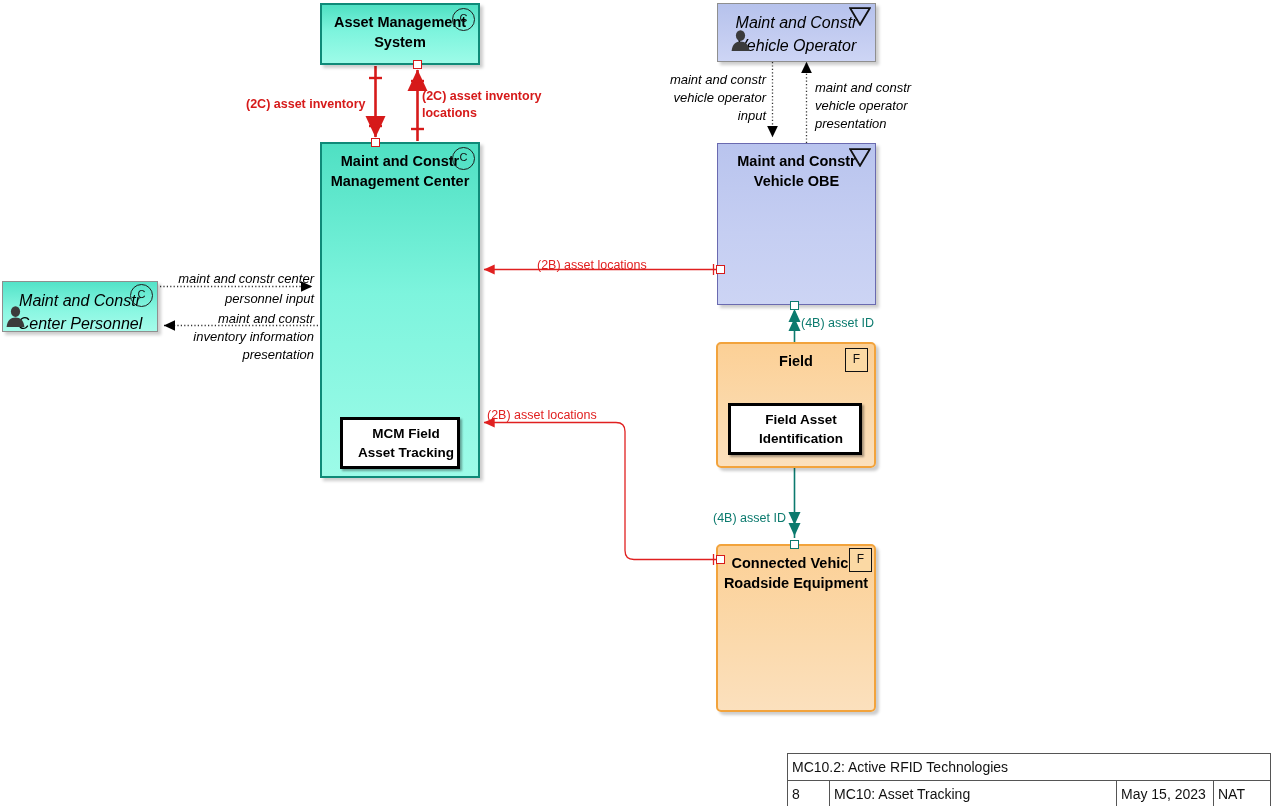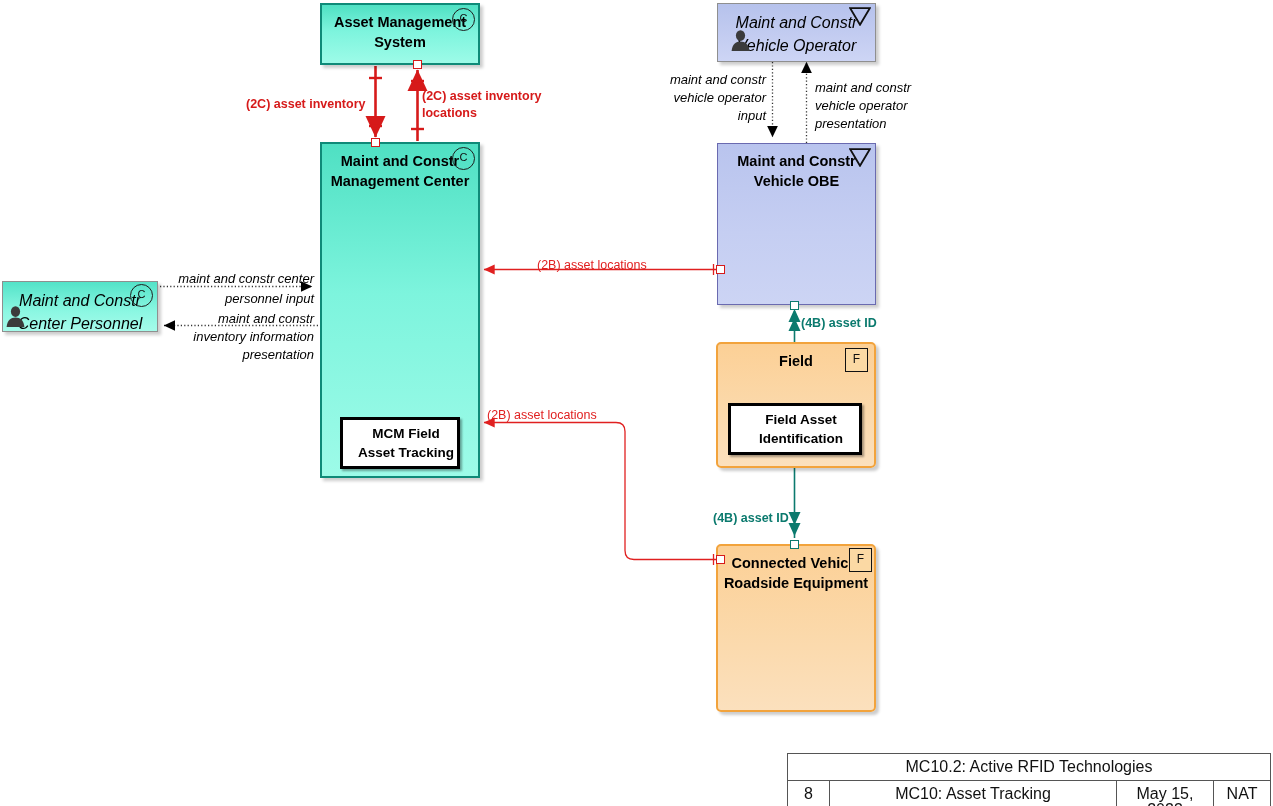--- a/index.html
+++ b/index.html
@@ -148,21 +148,21 @@
   
   .flow-label {
     position: absolute;
     font-size: 12.5px;
     line-height: 16px;
     z-index: 7;
     white-space: nowrap;
   }
   .flow-label.red  { color: #d61a1a; font-weight: bold; }
   .flow-label.red2 { color: #e02020; font-weight: normal; }
-  .flow-label.teal { color: #0b7a6e; font-weight: bold; }
+  .flow-label.teal { color: #0b7a6e; font-weight: normal; }
   .flow-label.ital {
     font-style: italic;
     color: #000;
     font-weight: normal;
     font-size: 13px;
     line-height: 17px;
     white-space: normal;
   }
   .flow-label.ra { text-align: right; }
   .flow-label.la { text-align: left; }
@@ -189,23 +189,23 @@
     box-sizing: border-box;
     z-index: 10;
   }
   #title-block .tb-row {
     display: flex;
     border-top: 1px solid #555;
   }
   #title-block .tb-row:first-child { border-top: none; }
   #title-block .tb-cell {
     box-sizing: border-box;
-    font-size: 16px;
+    font-size: 14px;
     color: #111;
-    text-align: center;
+    text-align: left;
     padding: 5px 4px;
     border-left: 1px solid #555;
     line-height: 16px;
   }
   #title-block .tb-cell:first-child { border-left: none; }
   .tb-title  { width: 100%; }
   .tb-num    { width: 41px; }
   .tb-name   { flex: 1; }
   .tb-date   { width: 97px; }
   .tb-org    { width: 57px; }

